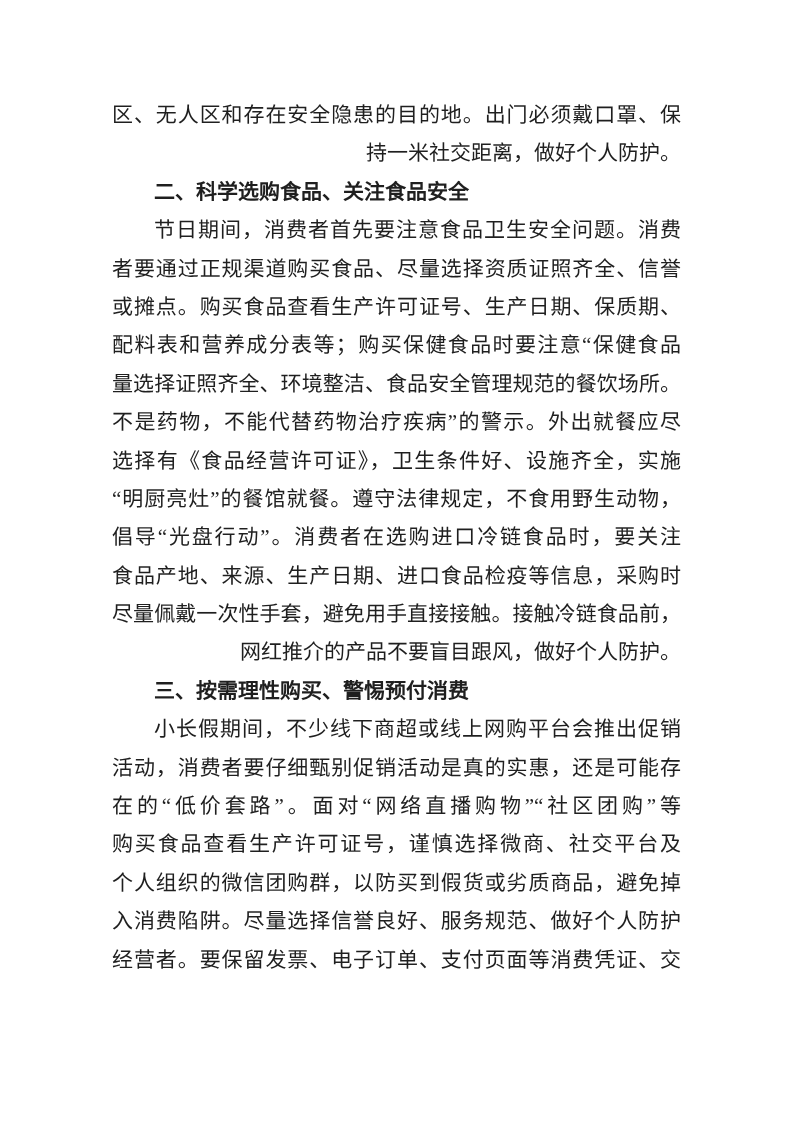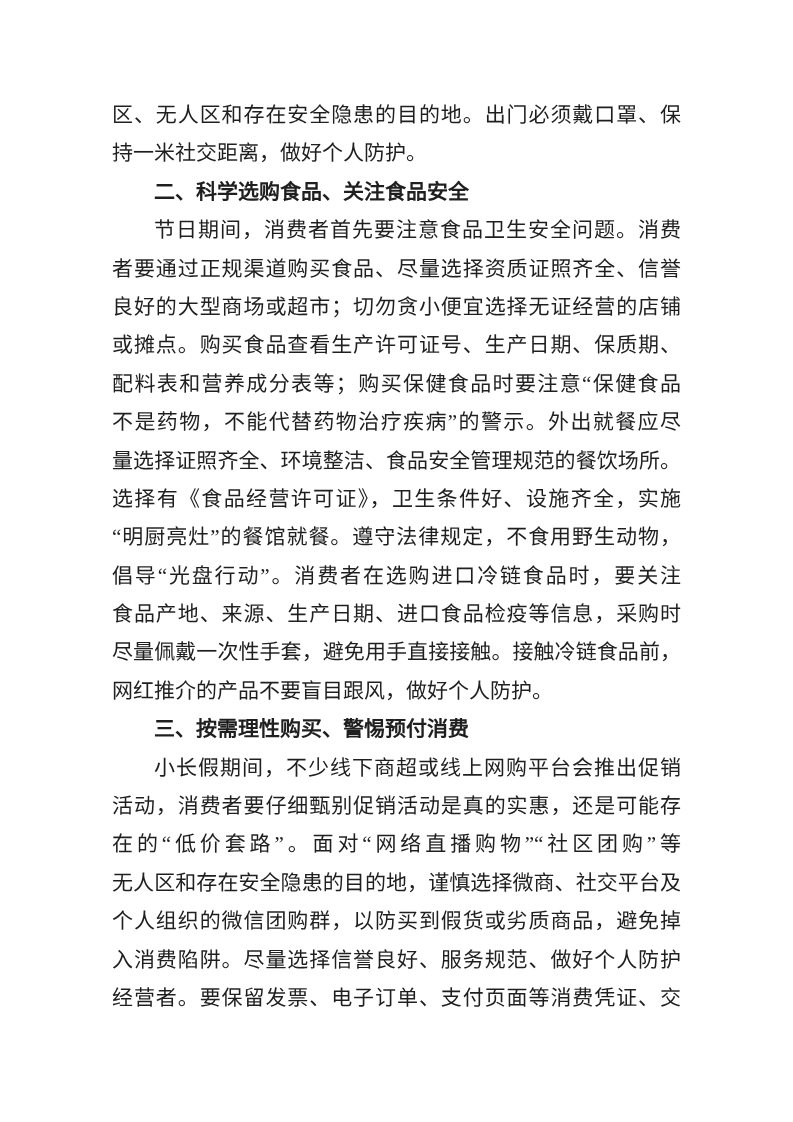--- a/index.html
+++ b/index.html
@@ -19,21 +19,21 @@
     left: 112px;
     top: 96px;
     width: 569px;
     color: #1f1f1f;
   }
   .line {
     font-family: "Liberation Serif", "DejaVu Serif", serif;
     font-size: 21px;
     line-height: 38.4px;
     height: 38.4px;
-    text-align: left;
+    text-align: right;
     white-space: normal;
   }
   .line.fill {
     text-align: justify;
     text-align-last: justify;
   }
   .line.indent {
     text-indent: 2em;
   }
   .line.heading {
@@ -47,33 +47,32 @@
 <body>
 
 <div class="page">
   <div class="doc-body">
 
   <div class="line body fill">区、无人区和存在安全隐患的目的地。出门必须戴口罩、保</div>
       <div class="line body">持一米社交距离，做好个人防护。</div>
       <div class="line heading indent">二、科学选购食品、关注食品安全</div>
       <div class="line body indent fill">节日期间，消费者首先要注意食品卫生安全问题。消费</div>
       <div class="line body fill">者要通过正规渠道购买食品、尽量选择资质证照齐全、信誉</div>
-      <div class="line body fill">良好的大型商场或超市；切勿贪小便宜选择无证经营的店铺</div>
       <div class="line body fill">或摊点。购买食品查看生产许可证号、生产日期、保质期、</div>
       <div class="line body fill">配料表和营养成分表等；购买保健食品时要注意“保健食品</div>
+      <div class="line body fill">量选择证照齐全、环境整洁、食品安全管理规范的餐饮场所。</div>
       <div class="line body fill">不是药物，不能代替药物治疗疾病”的警示。外出就餐应尽</div>
-      <div class="line body fill">量选择证照齐全、环境整洁、食品安全管理规范的餐饮场所。</div>
       <div class="line body fill">选择有《食品经营许可证》，卫生条件好、设施齐全，实施</div>
       <div class="line body fill">“明厨亮灶”的餐馆就餐。遵守法律规定，不食用野生动物，</div>
       <div class="line body fill">倡导“光盘行动”。消费者在选购进口冷链食品时，要关注</div>
       <div class="line body fill">食品产地、来源、生产日期、进口食品检疫等信息，采购时</div>
       <div class="line body fill">尽量佩戴一次性手套，避免用手直接接触。接触冷链食品前，</div>
       <div class="line body">网红推介的产品不要盲目跟风，做好个人防护。</div>
       <div class="line heading indent">三、按需理性购买、警惕预付消费</div>
       <div class="line body indent fill">小长假期间，不少线下商超或线上网购平台会推出促销</div>
       <div class="line body fill">活动，消费者要仔细甄别促销活动是真的实惠，还是可能存</div>
       <div class="line body fill">在的“低价套路”。面对“网络直播购物”“社区团购”等</div>
-      <div class="line body fill">无人区和存在安全隐患的目的地，谨慎选择微商、社交平台及</div>
+      <div class="line body fill">购买食品查看生产许可证号，谨慎选择微商、社交平台及</div>
       <div class="line body fill">个人组织的微信团购群，以防买到假货或劣质商品，避免掉</div>
       <div class="line body fill">入消费陷阱。尽量选择信誉良好、服务规范、做好个人防护</div>
       <div class="line body fill">经营者。要保留发票、电子订单、支付页面等消费凭证、交</div>
     </div>
 </div>
 
 </body></html>

